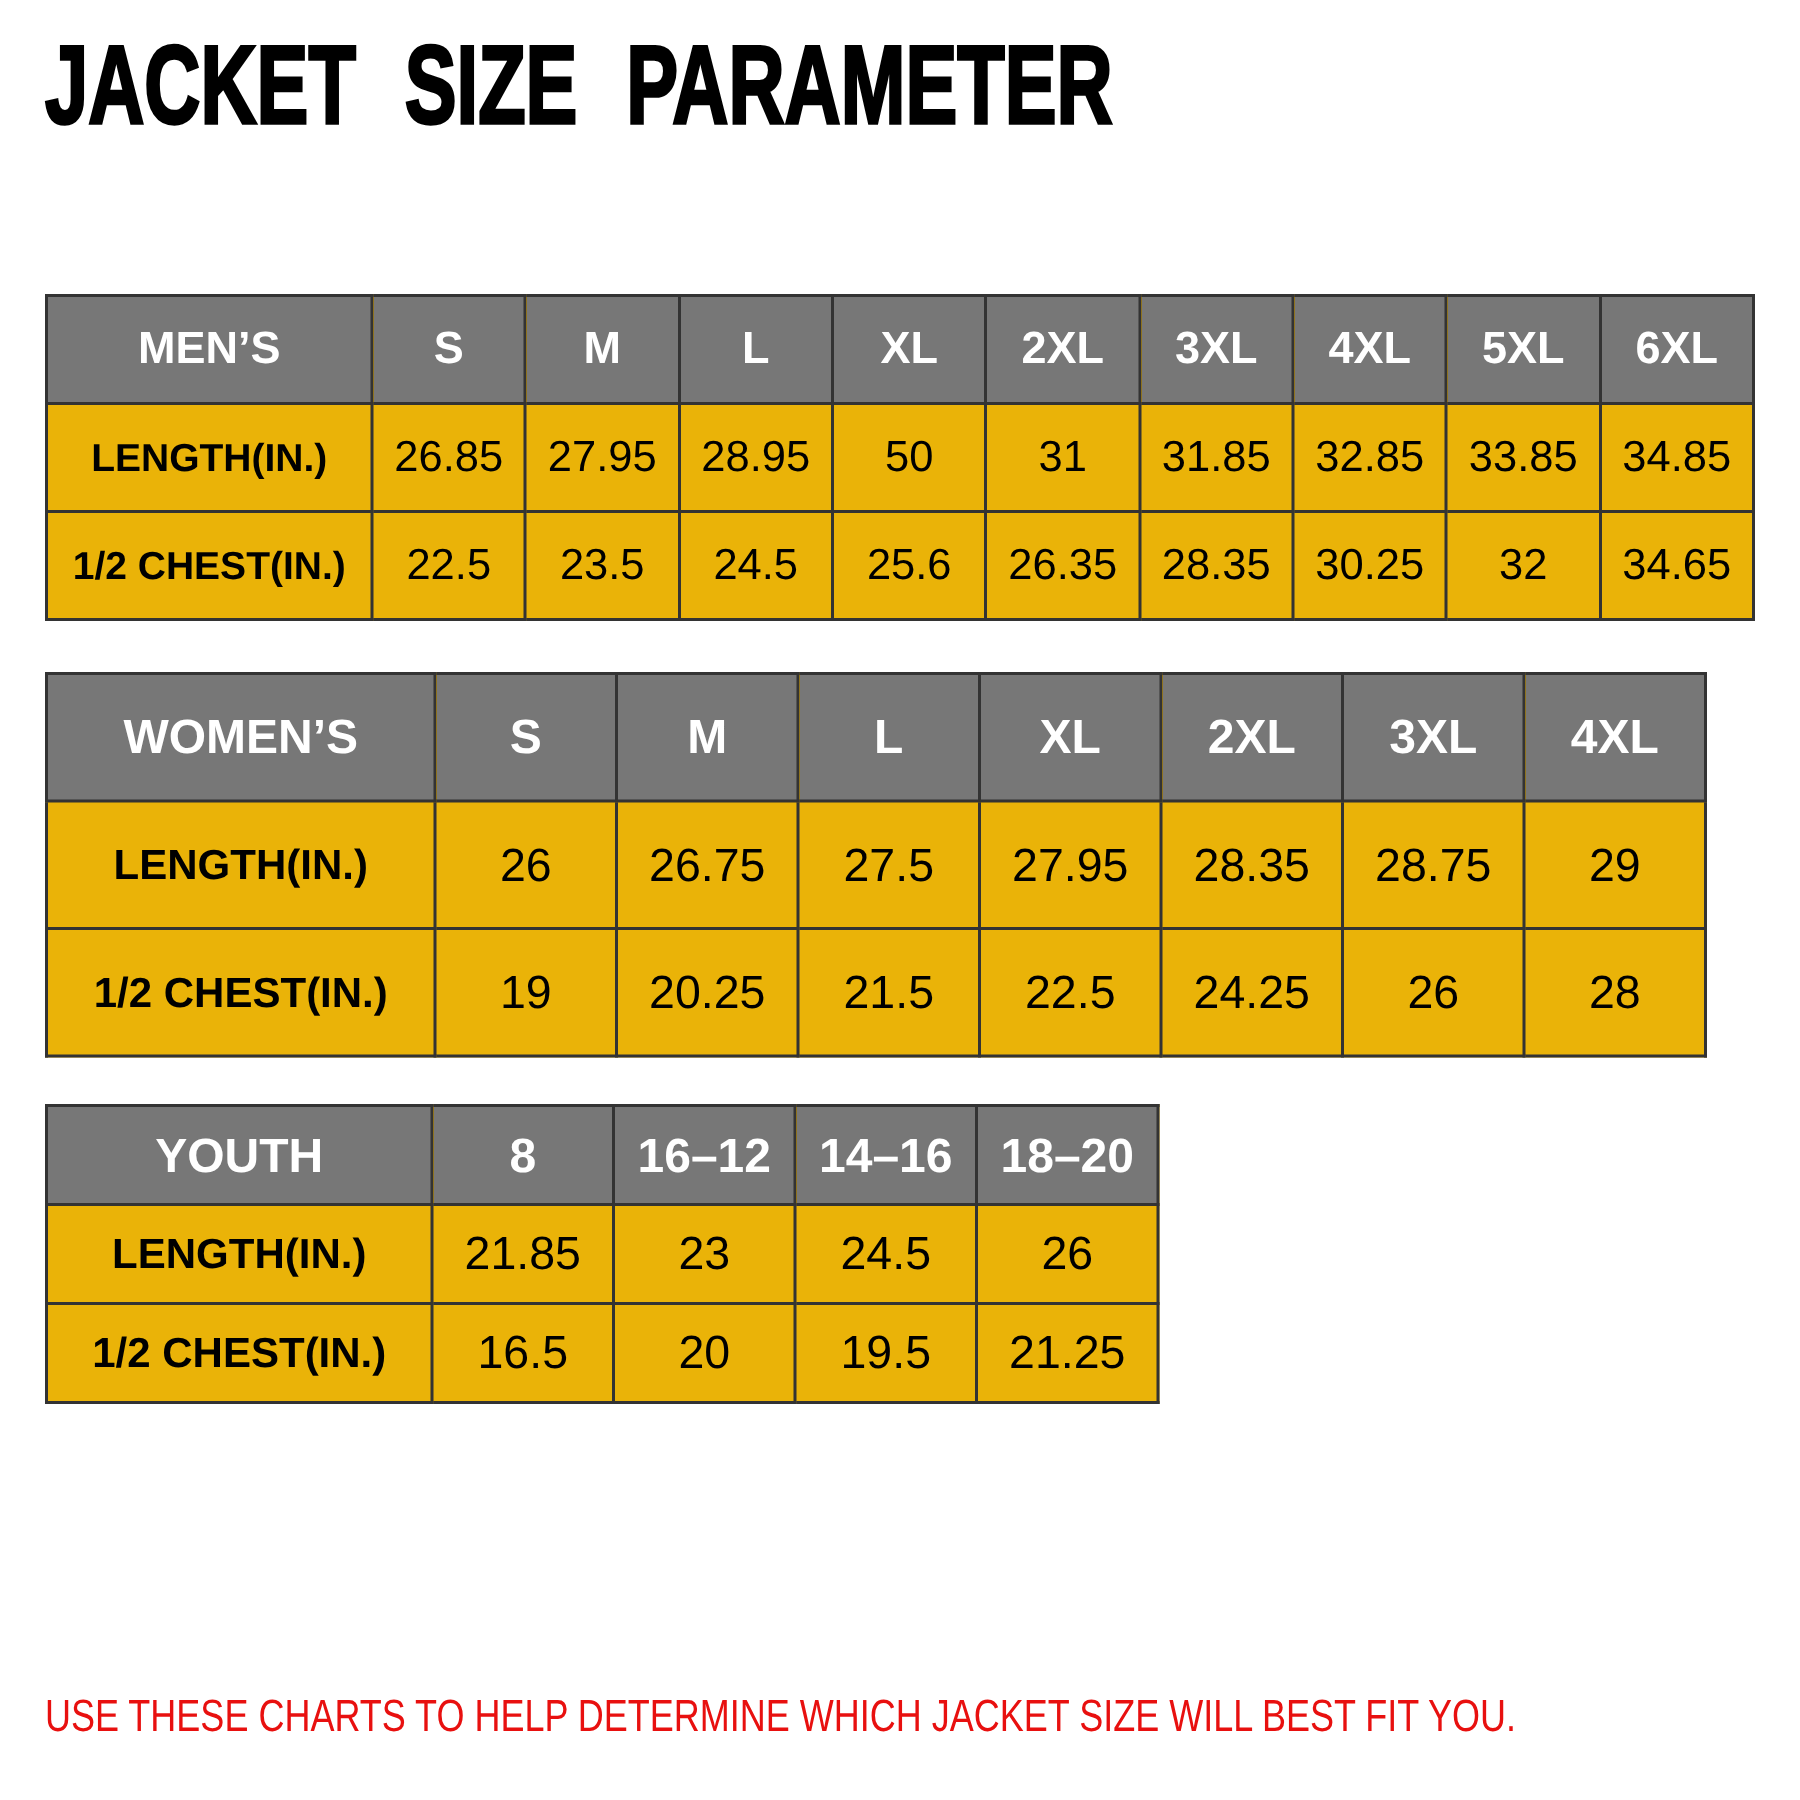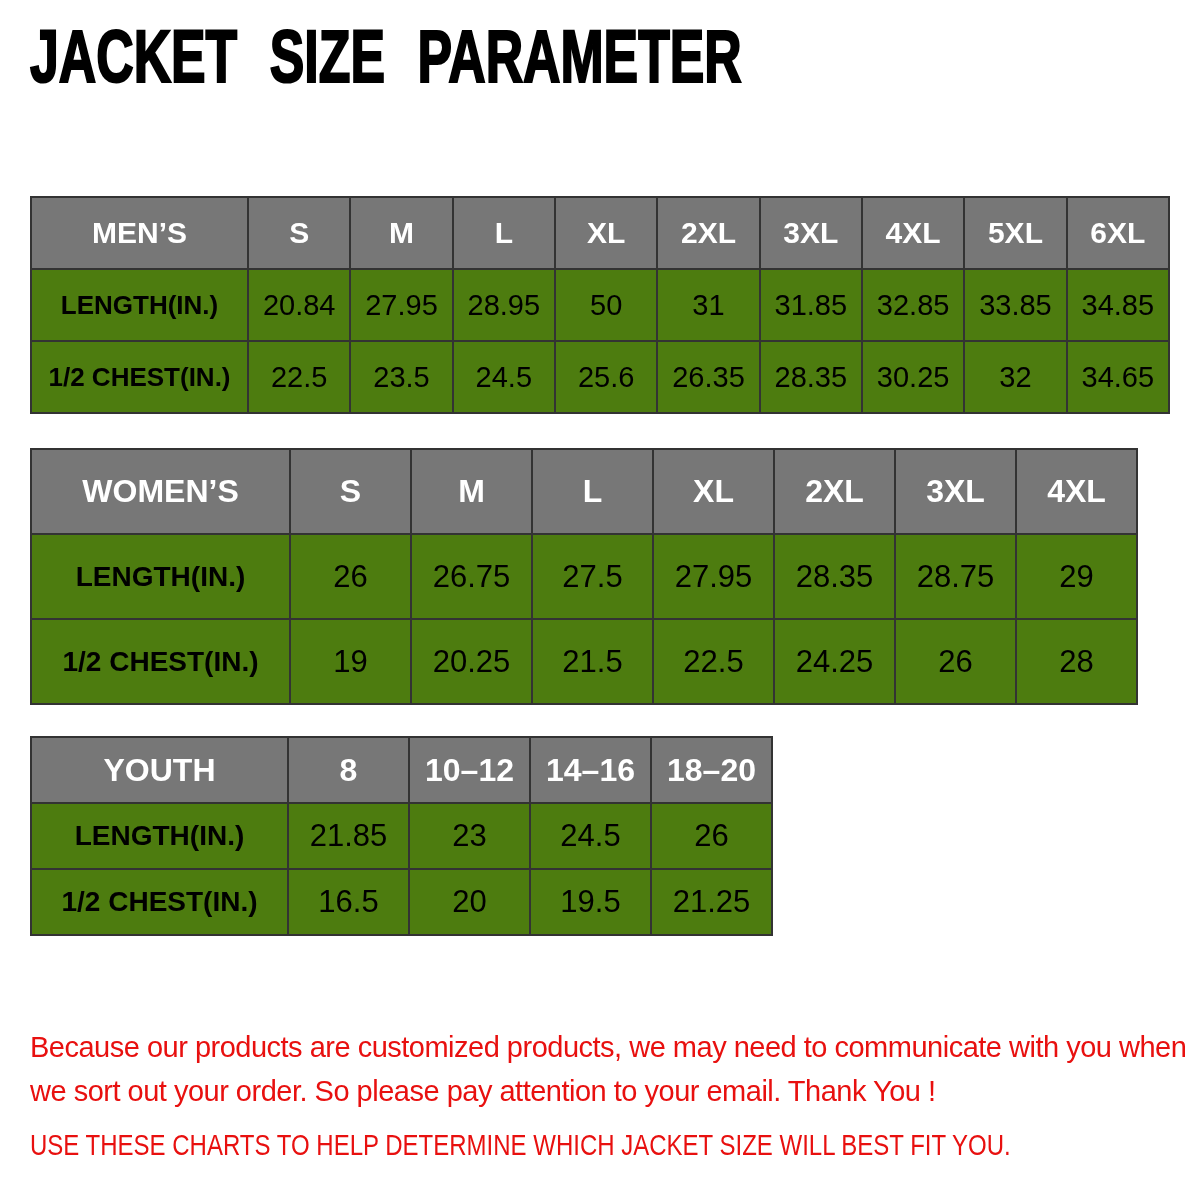--- a/index.html
+++ b/index.html
@@ -29,21 +29,21 @@
   .note {
     position: absolute; left: 30px; top: 108px; width: 950px;
     color: var(--red, #e8100f);
     font-size: 27px; line-height: 1.22; font-weight: bold;
     letter-spacing: -0.2px;
   }
 
   table.size-table {
     position: absolute; left: 30px;
     border-collapse: collapse; table-layout: fixed;
-    background: #4d7c0f;
+    background: #eab308;
   }
   .size-table th, .size-table td {
     border: 2px solid var(--border, #333);
     text-align: center; vertical-align: middle;
     padding: 0; overflow: hidden;
   }
   .size-table th {
     background: var(--header-bg, #777);
     color: var(--header-text, #fff);
     font-weight: bold;
@@ -111,21 +111,21 @@
           <th>2XL</th>
           <th>3XL</th>
           <th>4XL</th>
           <th>5XL</th>
           <th>6XL</th>
         </tr>
       </thead>
       <tbody>
         <tr>
           <td class="row-label">LENGTH(IN.)</td>
-          <td>20.84</td>
+          <td>26.85</td>
           <td>27.95</td>
           <td>28.95</td>
           <td>50</td>
           <td>31</td>
           <td>31.85</td>
           <td>32.85</td>
           <td>33.85</td>
           <td>34.85</td>
         </tr>
         <tr>
@@ -195,21 +195,21 @@
         <col style="width: 257px;">
         <col>
         <col>
         <col>
         <col>
       </colgroup>
       <thead>
         <tr>
           <th>YOUTH</th>
           <th>8</th>
-          <th>10–12</th>
+          <th>16–12</th>
           <th>14–16</th>
           <th>18–20</th>
         </tr>
       </thead>
       <tbody>
         <tr>
           <td class="row-label">LENGTH(IN.)</td>
           <td>21.85</td>
           <td>23</td>
           <td>24.5</td>
@@ -218,17 +218,16 @@
         <tr>
           <td class="row-label">1/2 CHEST(IN.)</td>
           <td>16.5</td>
           <td>20</td>
           <td>19.5</td>
           <td>21.25</td>
         </tr>
       </tbody>
     </table>
 
-  <div class="footer-para">Because our products are customized products, we may need to communicate with you when we sort out your order. So please pay attention to your email. Thank You !</div>
 
   <div class="footer-caps">USE THESE CHARTS TO HELP DETERMINE WHICH JACKET SIZE WILL BEST FIT YOU.</div>
 
 </div>
 
 </body></html>

